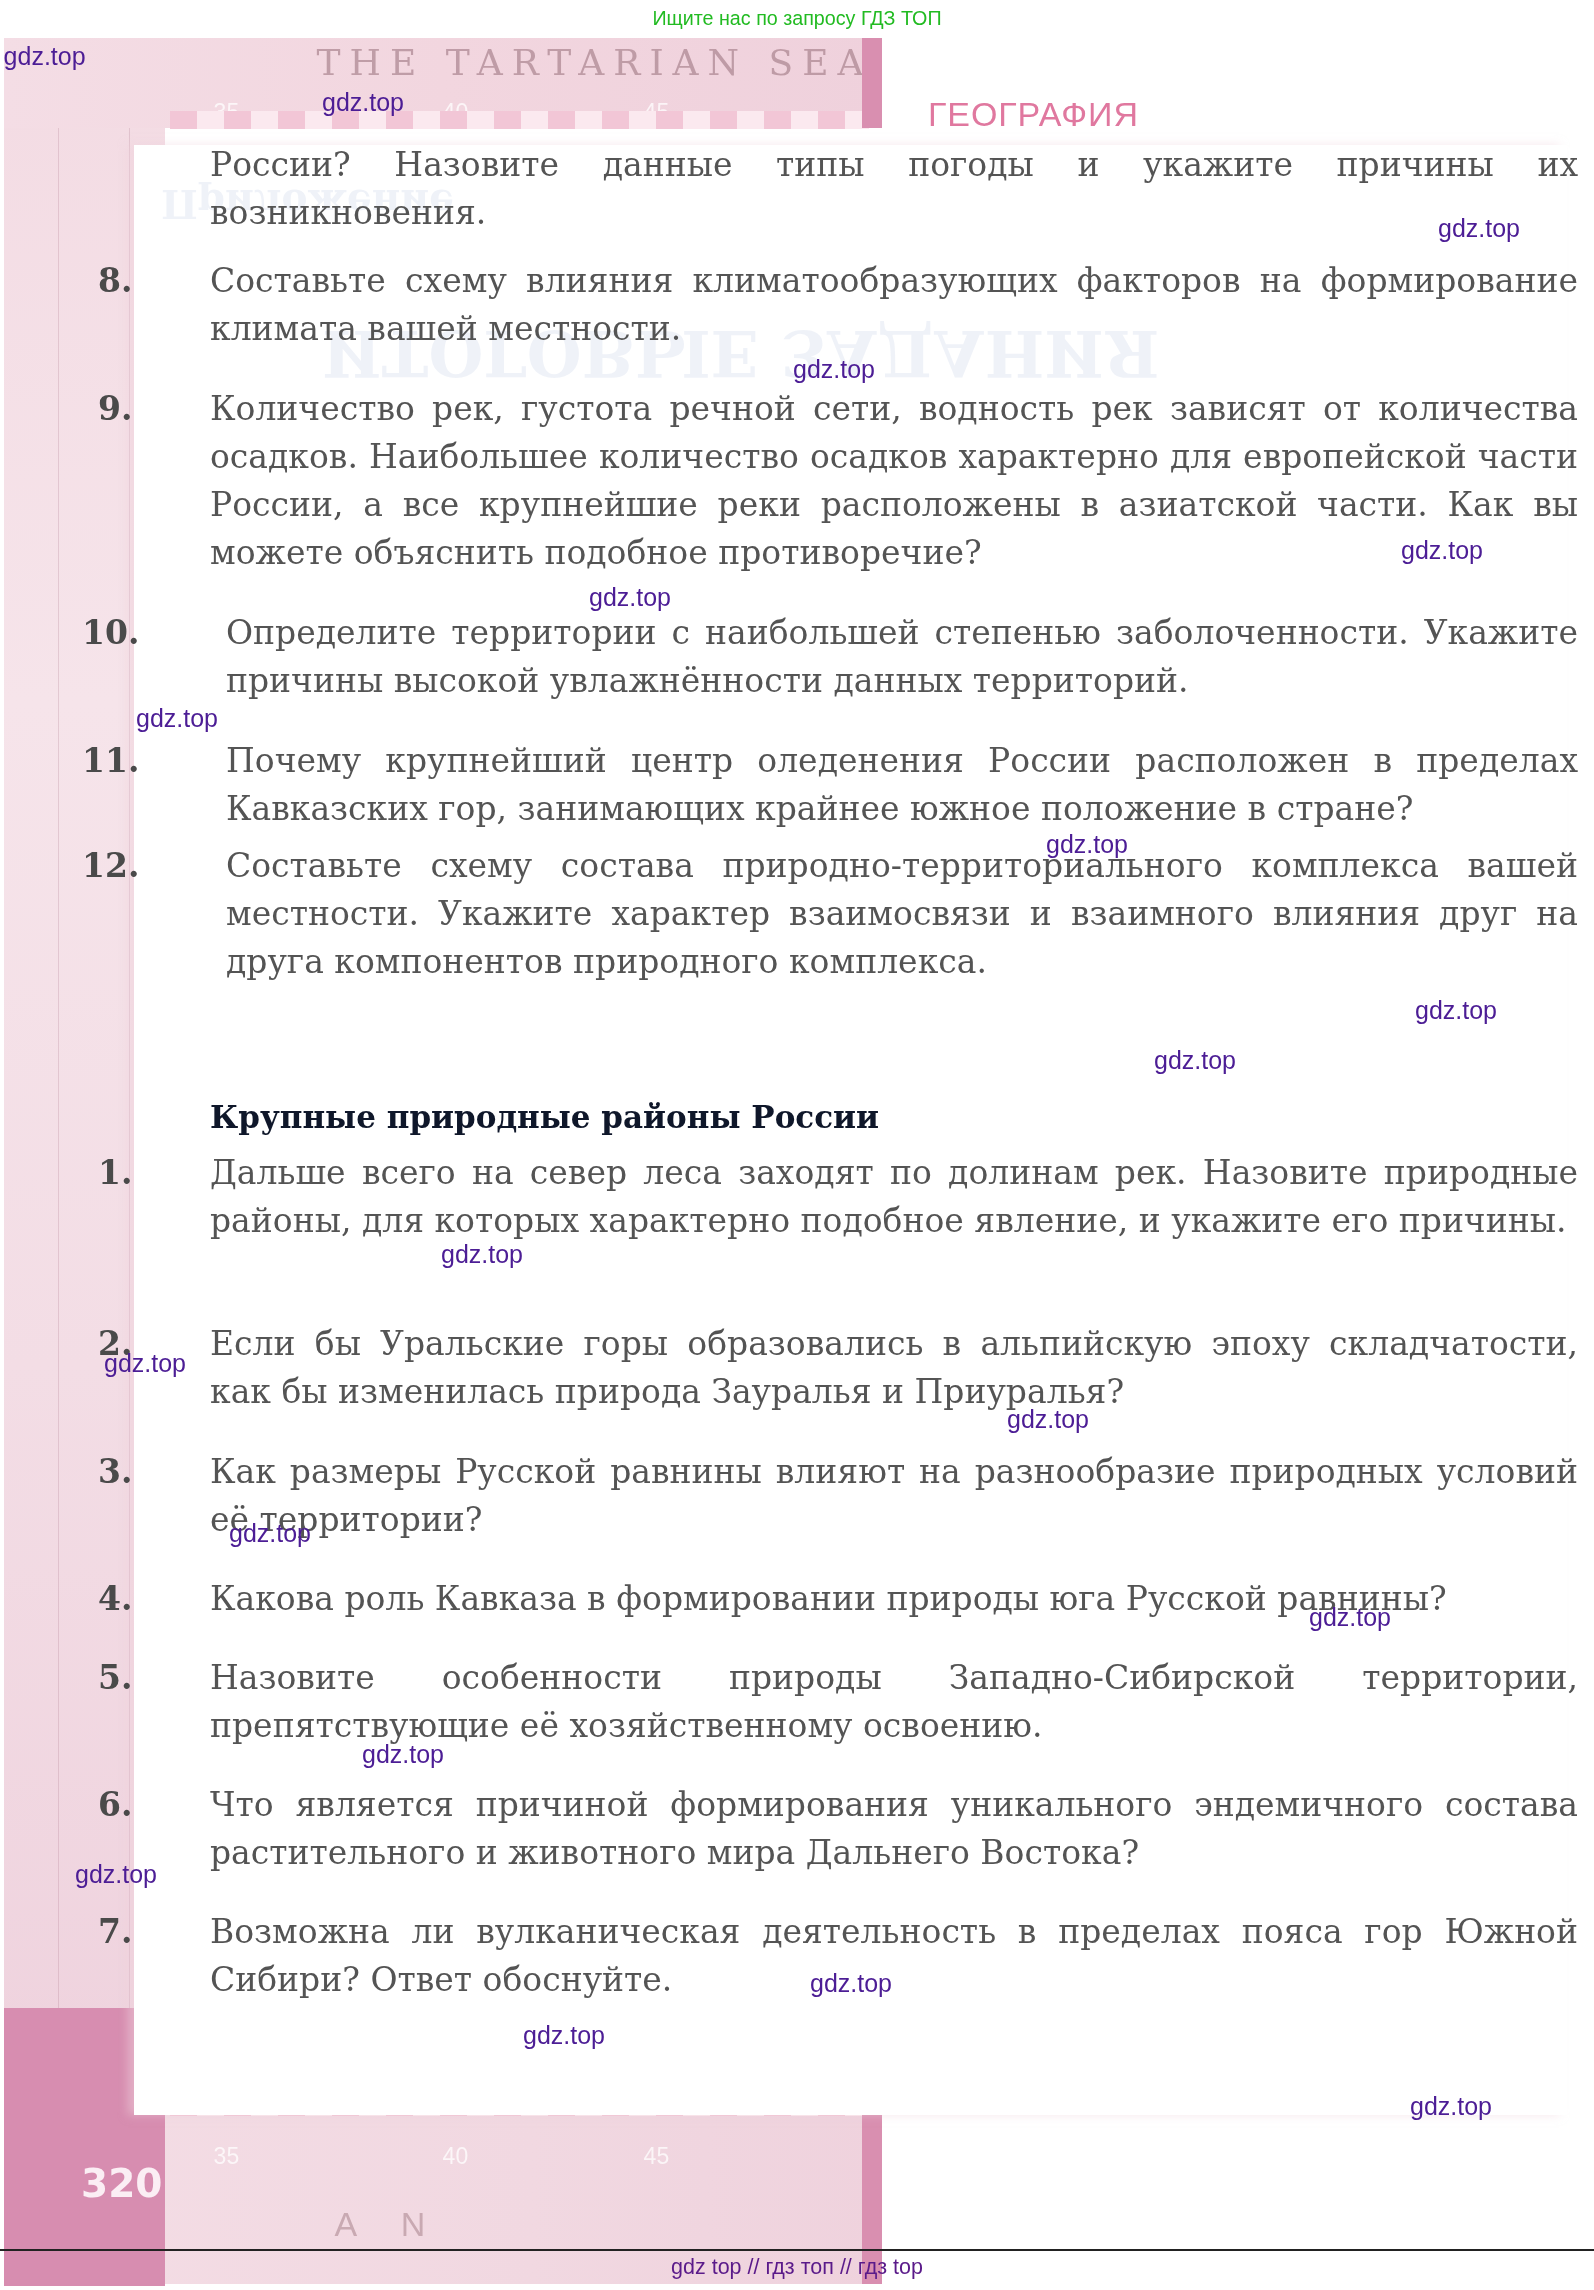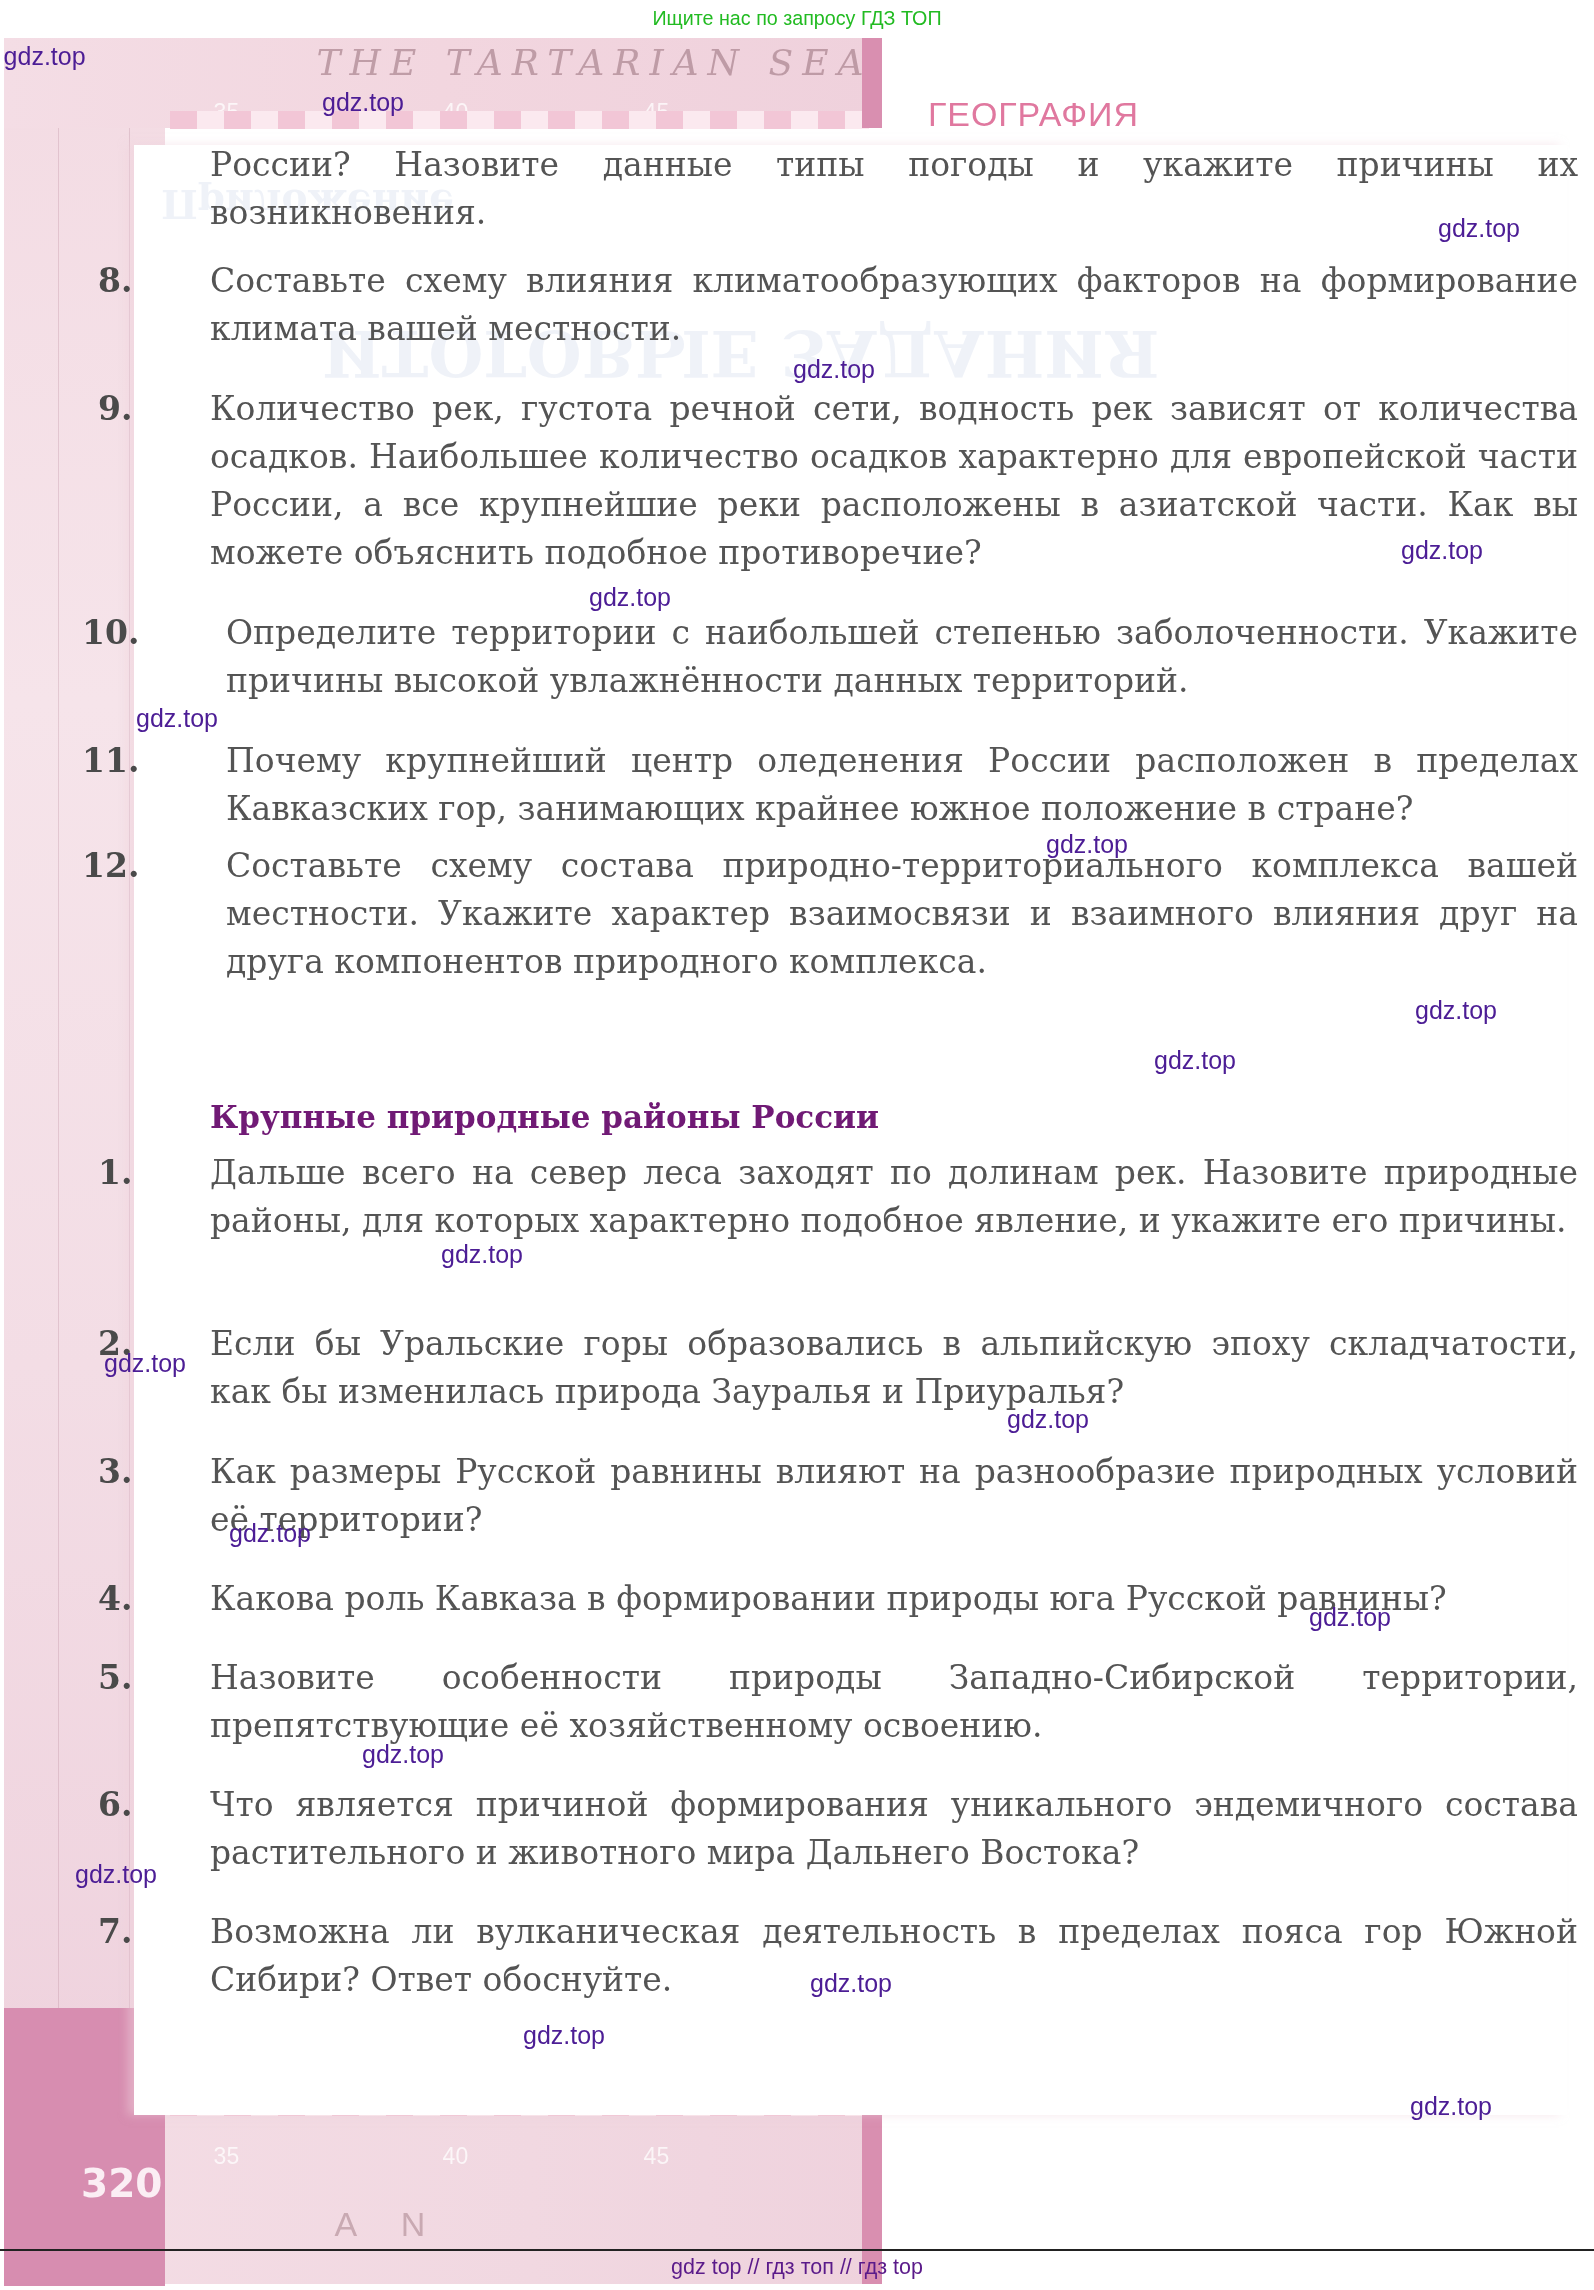--- a/index.html
+++ b/index.html
@@ -27,21 +27,21 @@
   }
   .left-map-text {
     position: absolute; color: rgba(160,120,130,0.6); font-family: "DejaVu Serif", serif; font-style: italic; font-size: 19.7px;
   }
   
   .top-map {
     position: absolute; left: 3.6px; top: 0; width: 878px; height: 90px;
     background: linear-gradient(90deg, #f4dde5, #f2d6df 50%, #efd1dc);
   }
   .top-map-title {
-    position: absolute; left: 313px; top: 3.6px; font-family: "DejaVu Serif", serif; font-style: italic;
+    position: absolute; left: 313px; top: 3.6px; font-family: "DejaVu Serif", serif; 
     font-size: 36px; letter-spacing: 9px; color: rgba(150,110,120,0.55);
   }
   .map-deg {
     position: absolute; font-family: "Liberation Sans", sans-serif; font-size: 23px; color: rgba(255,255,255,0.75); margin-top: 22px;
   }
   .pink-bar {
     position: absolute; background: #d98fb0;
   }
   .checker {
     position: absolute; left: 170px; height: 18px; width: 699px;
@@ -59,21 +59,21 @@
   .q {
     position: absolute; left: 154px; width: 1424px;
     font-family: "DejaVu Serif", serif; font-size: 33px; line-height: 48px; color: #545454;
     text-align: justify; text-align-last: left;
   }
   .q .num {
     display: inline-block; width: 56px; font-weight: bold; color: #4a4a4a;
   }
   .subhead {
     position: absolute; left: 210px; top: 1061px;
-    font-family: "DejaVu Serif", serif; font-weight: bold; font-size: 31px; color: #701a75;
+    font-family: "DejaVu Serif", serif; font-weight: bold; font-size: 31px; color: #0f172a;
   }
   .wm {
     position: absolute; font-family: "Liberation Sans", sans-serif; font-size: 25px; color: #4c1d95;
   }
   .bottom-map {
     position: absolute; left: 3.6px; top: 2076px; width: 878px; height: 170px;
     background: linear-gradient(90deg, #f4dde5, #f1d8e1 60%, #efd2dd);
   }
   .page-num-box {
     position: absolute; left: 3.6px; top: 1970px; width: 161px; height: 278px; background: #d78db0;

